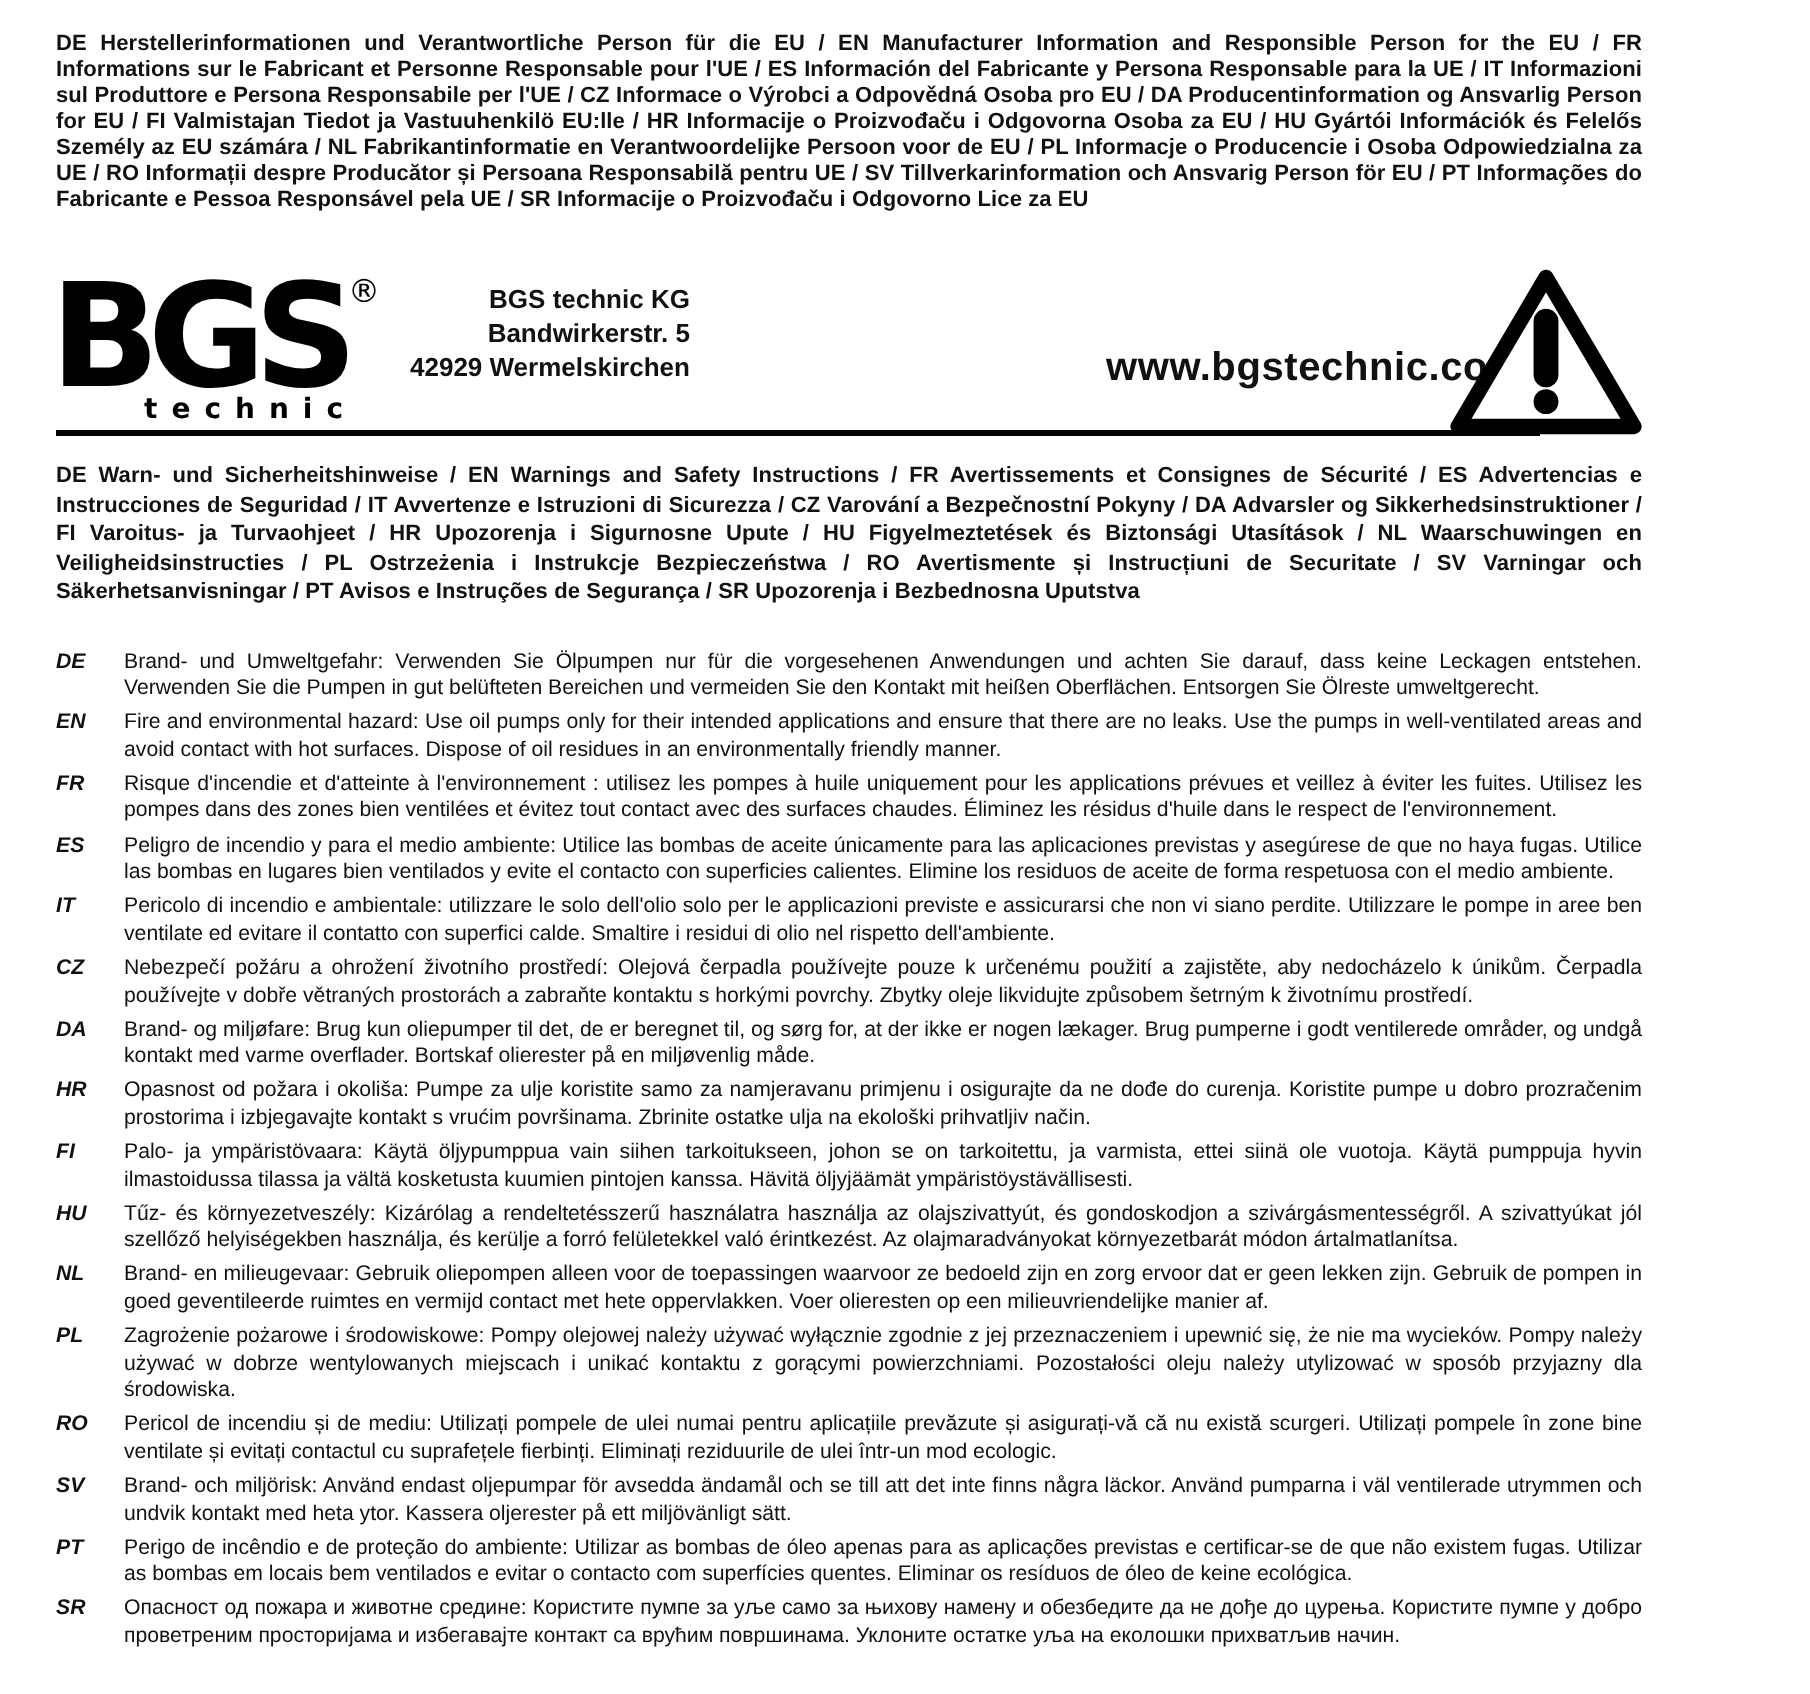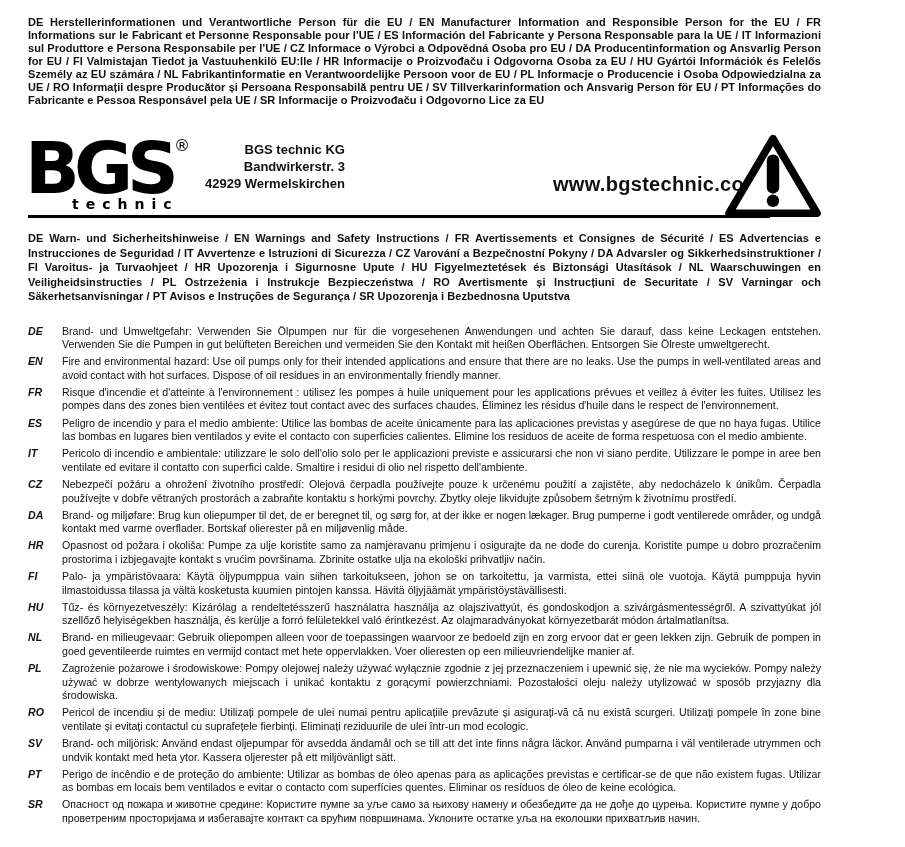--- a/index.html
+++ b/index.html
@@ -114,21 +114,21 @@
     <div class="logo">
       <svg width="178" height="78" viewBox="0 0 178 78" xmlns="http://www.w3.org/2000/svg">
         <text x="-3" y="58" font-family="'DejaVu Sans', sans-serif" font-weight="bold" font-size="72" letter-spacing="-6" fill="#000000">BGS</text>
         <text x="146" y="16" font-family="'DejaVu Sans', sans-serif" font-size="16" fill="#000000">®</text>
         <text x="44" y="74" font-family="'DejaVu Sans', sans-serif" font-weight="bold" font-size="14" letter-spacing="7" fill="#000000">technic</text>
       </svg>
     </div>
 
     <div class="addr">
       <div>BGS technic KG</div>
-      <div>Bandwirkerstr. 3</div>
+      <div>Bandwirkerstr. 5</div>
       <div>42929 Wermelskirchen</div>
     </div>
 
 
     <div class="website">www.bgstechnic.com</div>
 
     <div class="warning-triangle">
       <svg width="100" height="88" viewBox="0 0 104 92" xmlns="http://www.w3.org/2000/svg">
         <path d="M52 8 L98 86 L6 86 Z" fill="#ffffff" stroke="#000000" stroke-width="8" stroke-linejoin="round"></path>
         <path d="M52 31 L52 59" stroke="#000000" stroke-width="13" stroke-linecap="round"></path>

